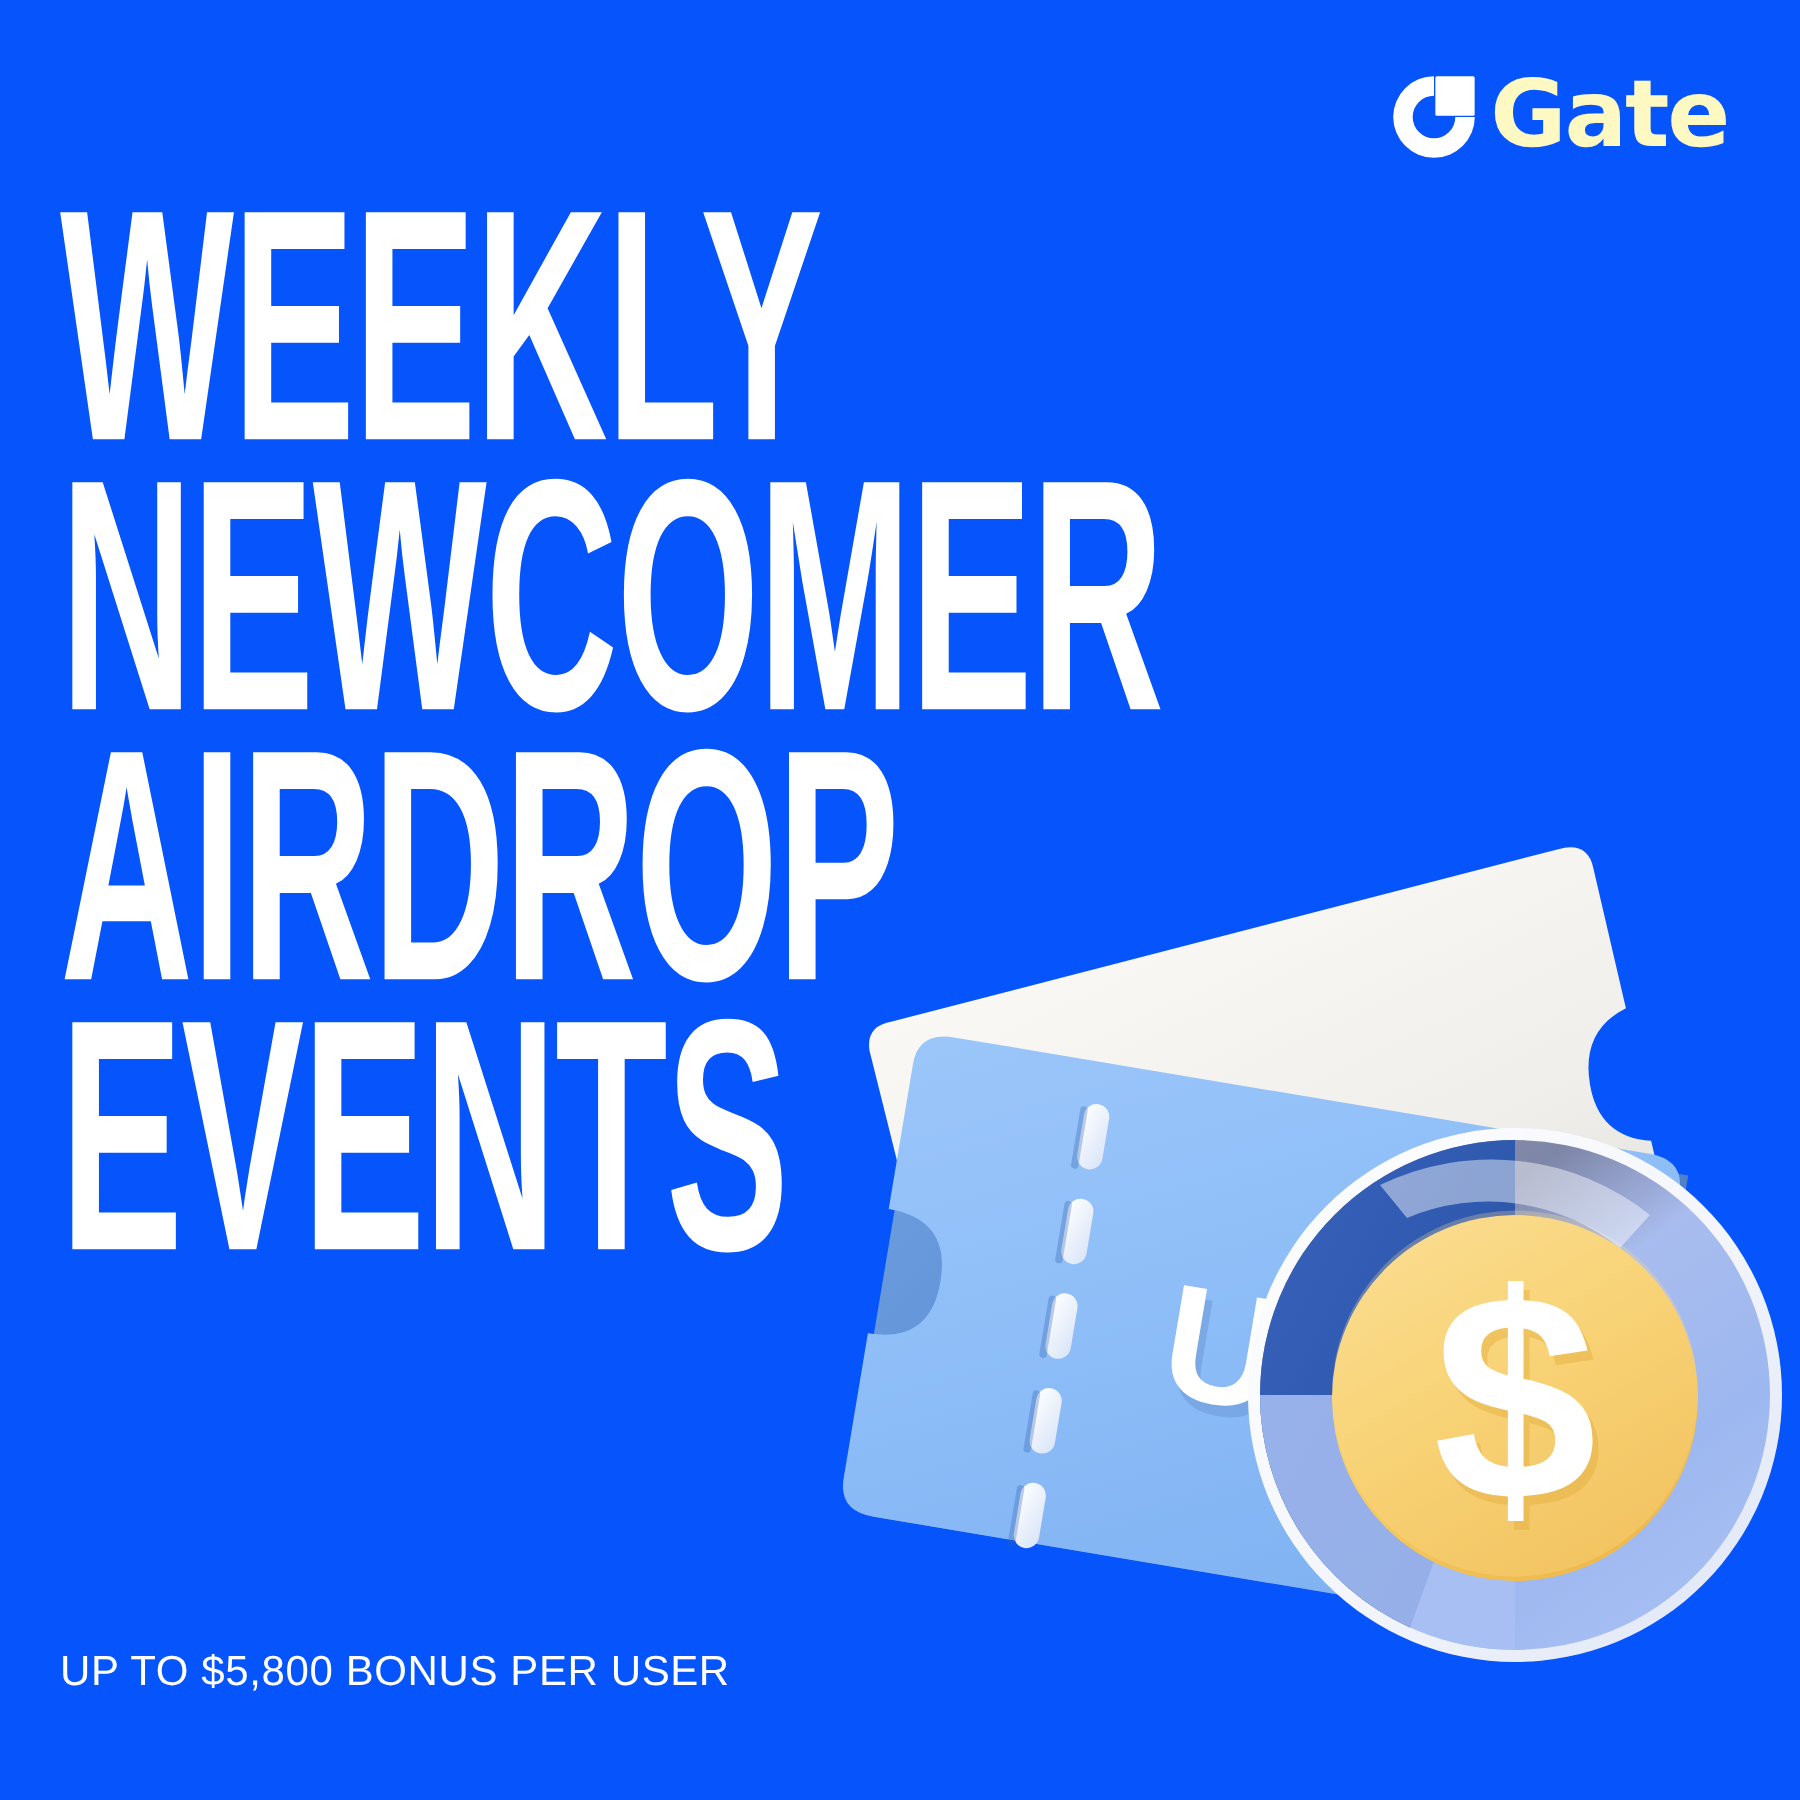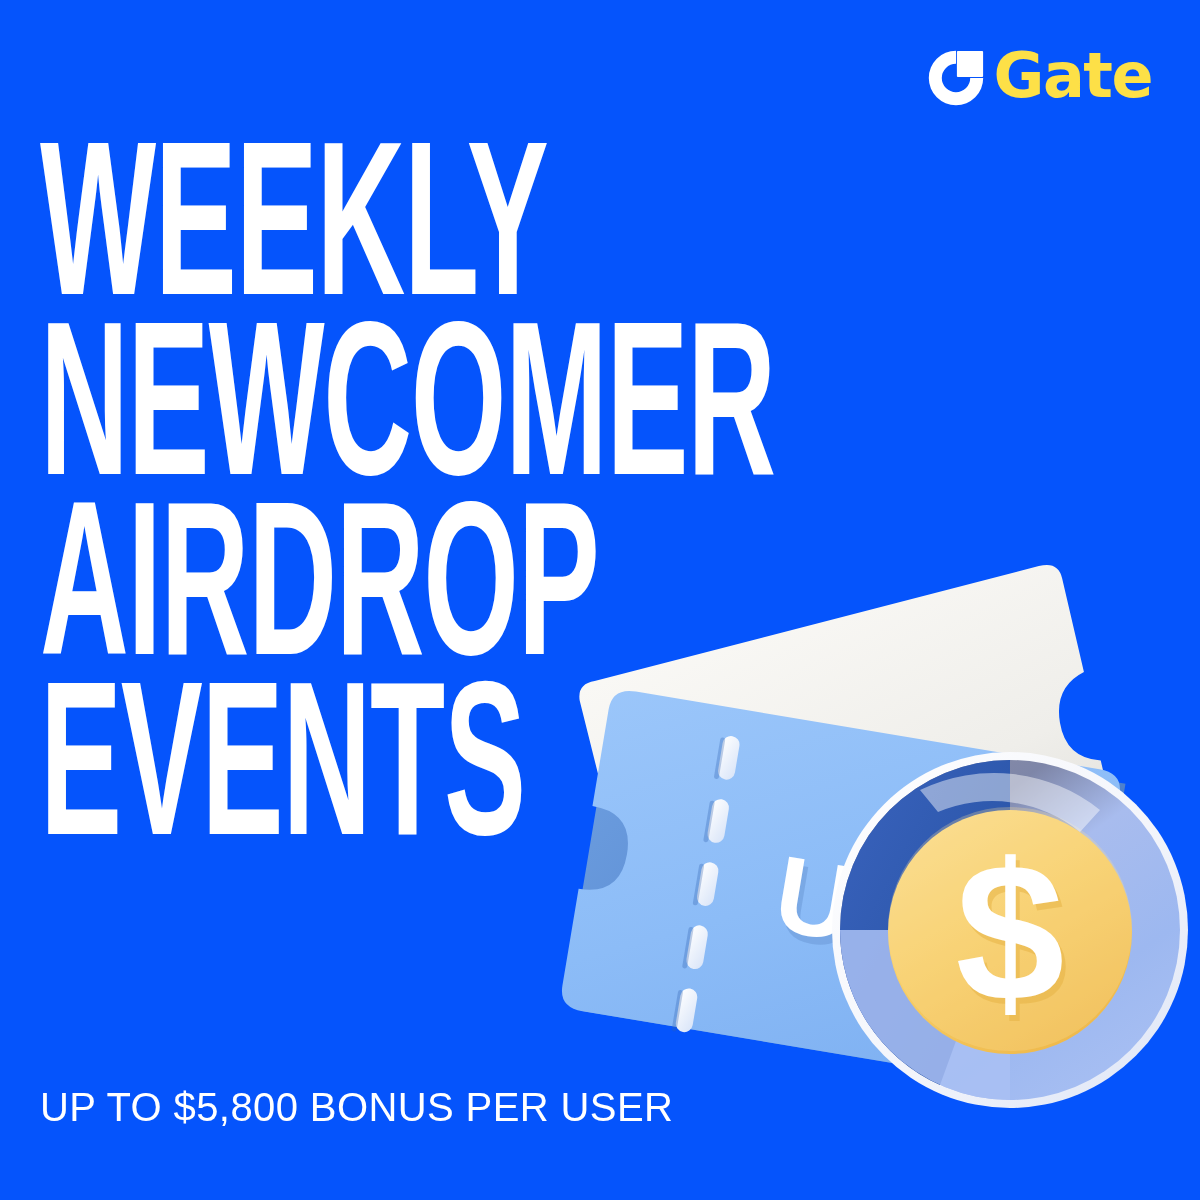--- a/index.html
+++ b/index.html
@@ -25,21 +25,21 @@
     align-items: center;
     gap: 10px;
     height: 72px;
   }
   .brand-mark {
     width: 56px;
     height: 56px;
     flex: 0 0 56px;
   }
   .brand-word {
-    color: #fde047;
+    color: #fef9c3;
     font-size: 62px;
     line-height: 1;
     font-weight: 700;
     letter-spacing: -1.5px;
     font-family: "DejaVu Sans", sans-serif;
     transform: translateY(-2px);
   }
 
   
   .headline {
@@ -64,21 +64,21 @@
   .hl-3 { transform: scaleX(0.615) scaleY(1.10); }
   .hl-4 { transform: scaleX(0.615) scaleY(1.10); }
 
   
   .tagline {
     position: absolute;
     left: 40px;
     bottom: 70px;
     color: #ffffff;
     font-family: "Liberation Sans", sans-serif;
-    font-size: 40px;
+    font-size: 28px;
     font-weight: 400;
     letter-spacing: 0.4px;
     white-space: nowrap;
   }
 
   
   .art {
     position: absolute;
     left: 540px;
     top: 560px;

